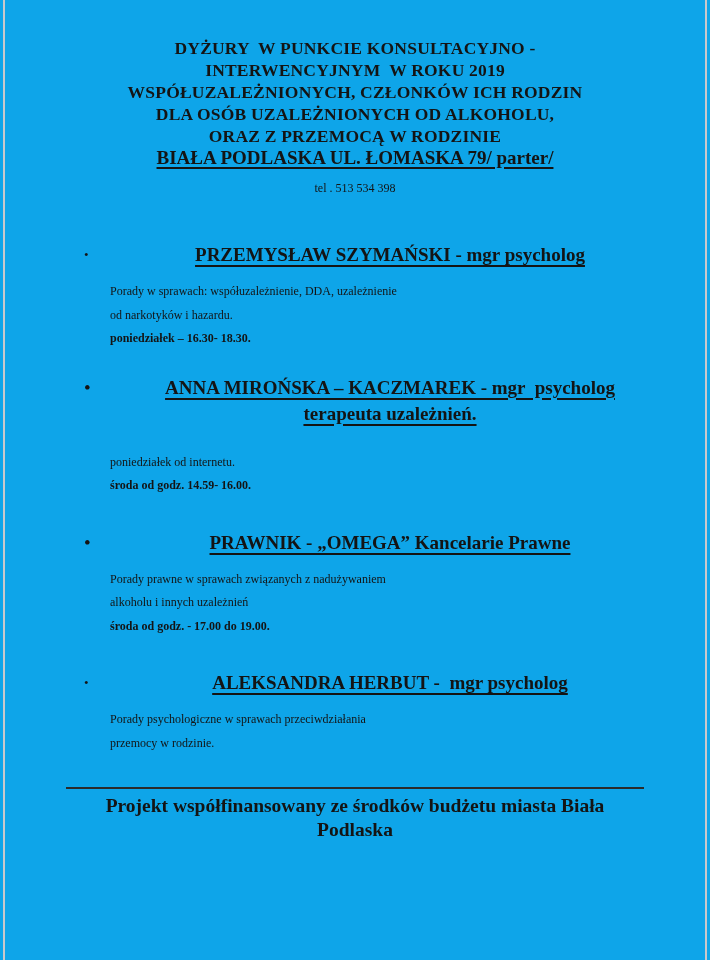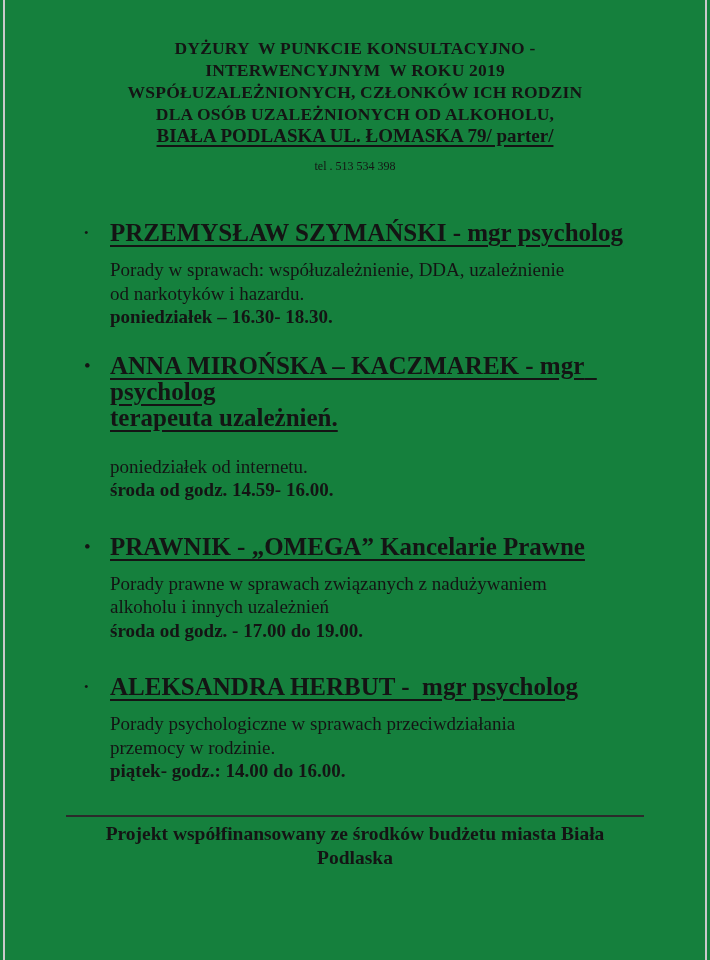--- a/index.html
+++ b/index.html
@@ -5,21 +5,21 @@
   html, body {
     margin: 0;
     padding: 0;
     background: #ffffff;
   }
   .page {
     position: relative;
     width: 710px;
     height: 960px;
     box-sizing: border-box;
-    background: #15803d;
+    background: #0ea5e9;
     font-family: "Liberation Serif", serif;
     color: #141414;
     overflow: hidden;
   }
   
   .scan-edge {
     position: absolute;
     top: 0;
     bottom: 0;
     width: 2px;
@@ -75,30 +75,31 @@
     line-height: 26px;
     text-align: left;
   }
   .bullet-small { font-size: 13px; }
   .bullet-large { font-size: 19px; }
   .entry-body { flex: 1; }
   .entry-title { margin: 0; }
   .title-name-line {
     display: block;
     font-weight: bold;
-    font-size: 25px;
+    font-size: 19px;
     line-height: 26px;
     white-space: pre-wrap;
     text-decoration: underline;
     text-decoration-thickness: 2px;
     text-underline-offset: 4px;
+    text-align: center;
   }
   .entry-desc {
     margin: 12px 0 0 0;
-    font-size: 19px;
+    font-size: 12px;
     line-height: 23.5px;
   }
   .entry-desc.gap-lg { margin-top: 24px; }
   .desc-line { display: block; white-space: pre-wrap; }
   .entry-schedule {
     display: block;
     font-weight: bold;
     white-space: pre-wrap;
   }
 
@@ -121,20 +122,21 @@
 <div class="page">
   <div class="scan-edge left"></div>
   <div class="scan-edge right"></div>
 
   <header class="header">
     <h1 class="header-title" style="margin:0; font-size:inherit;">
       <span class="title-line">DYŻURY  W PUNKCIE KONSULTACYJNO -</span>
       <span class="title-line">INTERWENCYJNYM  W ROKU 2019</span>
       <span class="title-line">WSPÓŁUZALEŻNIONYCH, CZŁONKÓW ICH RODZIN</span>
       <span class="title-line">DLA OSÓB UZALEŻNIONYCH OD ALKOHOLU,</span>
+      <span class="title-line">ORAZ Z PRZEMOCĄ W RODZINIE</span>
       <span class="address-line">BIAŁA PODLASKA UL. ŁOMASKA 79/ parter/</span>
     </h1>
     <span class="phone-line">tel . 513 534 398</span>
   </header>
 
   <main class="entries">
 
     <section class="entry">
       <span class="bullet bullet-small">•</span>
       <div class="entry-body">
@@ -179,21 +181,20 @@
 
     <section class="entry">
       <span class="bullet bullet-small">•</span>
       <div class="entry-body">
         <h2 class="entry-title">
           <span class="title-name-line">ALEKSANDRA HERBUT -  mgr psycholog</span>
         </h2>
         <p class="entry-desc">
           <span class="desc-line">Porady psychologiczne w sprawach przeciwdziałania</span>
           <span class="desc-line">przemocy w rodzinie.</span>
-          <span class="entry-schedule">piątek- godz.: 14.00 do 16.00.</span>
         </p>
       </div>
     </section>
 
   </main>
 
   <footer class="footer">
     <span class="footer-text">Projekt współfinansowany ze środków budżetu miasta Biała Podlaska</span>
   </footer>
 </div>

